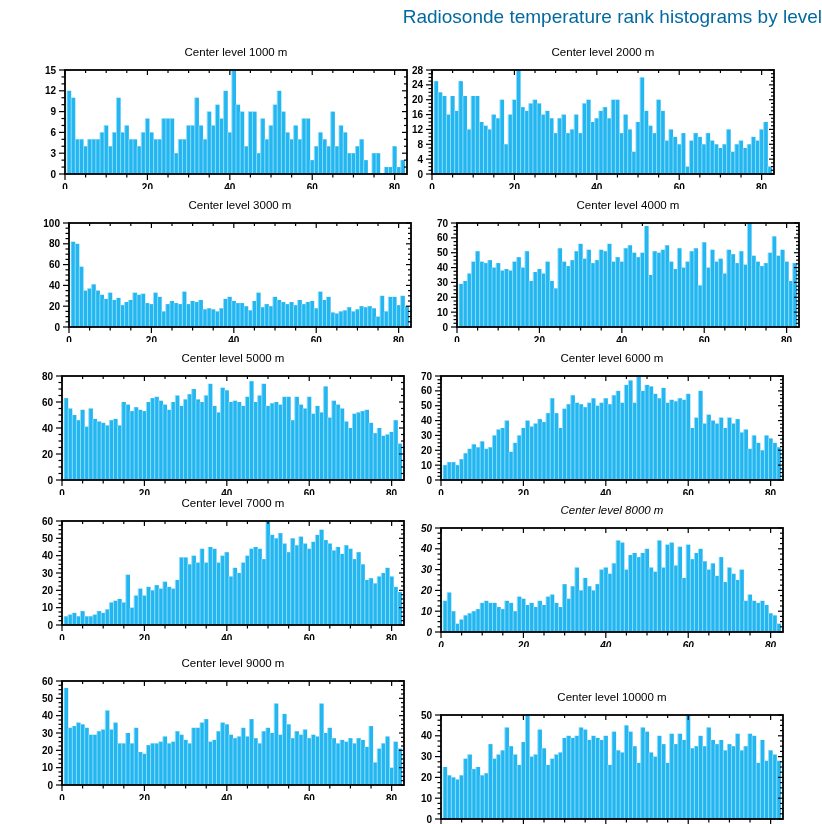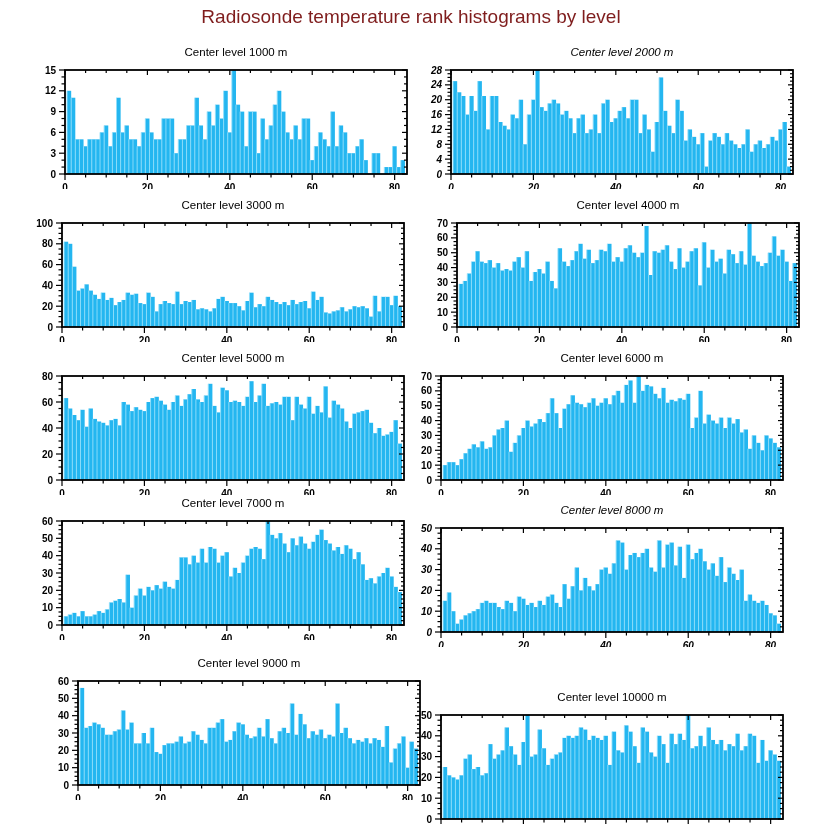--- a/index.html
+++ b/index.html
@@ -1,17 +1,17 @@
 <!DOCTYPE html>
 <html><head>
 <meta charset="utf-8">
 <style>
   html,body{margin:0;padding:0;background:#ffffff;}
   body{width:822px;height:824px;position:relative;font-family:"Liberation Sans",sans-serif;overflow:hidden;}
-  .main-title{position:absolute;top:6px;left:0;width:822px;text-align:center;font-size:19px;color:#7f1d1d;letter-spacing:0px;}
+  .main-title{position:absolute;top:6px;left:0;width:822px;text-align:right;font-size:19px;color:#0369a1;letter-spacing:0px;}
   .cell{position:absolute;width:411px;height:153px;}
   svg{display:block;}
 </style>
 </head>
 <body>
 
 <div class="main-title">Radiosonde temperature rank histograms by level</div>
 <div id="charts">
     <div class="cell" style="left: 3px; top: 36px;">
       <svg width="411" height="153" viewBox="0 0 411 153">
@@ -251,21 +251,21 @@
           <line x1="350.433734939759" y1="34" x2="350.433734939759" y2="37"></line>
           <line x1="371.0361445783132" y1="138" x2="371.0361445783132" y2="141.5"></line>
           <line x1="371.0361445783132" y1="34" x2="371.0361445783132" y2="37"></line>
           <line x1="391.6385542168674" y1="138" x2="391.6385542168674" y2="144"></line>
           <line x1="391.6385542168674" y1="34" x2="391.6385542168674" y2="39"></line>
           <text x="391.6385542168674" y="155" text-anchor="middle" font-size="10" font-weight="bold" font-family="&quot;Liberation Sans&quot;,sans-serif" fill="#000" stroke="none">80</text>
         </g>
         <rect x="62" y="34" width="342" height="104" fill="none" stroke="#000000" stroke-width="1.8"></rect>
       </svg>
     </div>
-    <div class="cell" style="left: 389px; top: 36px; font-style: italic;">
+    <div class="cell" style="left: 370px; top: 36px;">
       <svg width="411" height="153" viewBox="0 0 411 153">
         <text x="233" y="20" text-anchor="middle" font-size="11.5" font-family="&quot;Liberation Sans&quot;,sans-serif" fill="#000">Center level 2000 m</text>
         <rect x="64.06" y="45.14" width="4.12" height="92.86" fill="#24b6f0"></rect>
         <line x1="64.06" y1="45.14" x2="64.06" y2="137.50" stroke="#8fdefb" stroke-width="0.9"></line>
         <rect x="68.18" y="56.29" width="4.12" height="81.71" fill="#24b6f0"></rect>
         <line x1="68.18" y1="56.29" x2="68.18" y2="137.50" stroke="#8fdefb" stroke-width="0.9"></line>
         <rect x="72.30" y="60.00" width="4.12" height="78.00" fill="#24b6f0"></rect>
         <line x1="72.30" y1="60.00" x2="72.30" y2="137.50" stroke="#8fdefb" stroke-width="0.9"></line>
         <rect x="76.42" y="78.57" width="4.12" height="59.43" fill="#24b6f0"></rect>
         <line x1="76.42" y1="78.57" x2="76.42" y2="137.50" stroke="#8fdefb" stroke-width="0.9"></line>
@@ -528,21 +528,21 @@
           <line x1="350.433734939759" y1="34" x2="350.433734939759" y2="37"></line>
           <line x1="371.0361445783132" y1="138" x2="371.0361445783132" y2="141.5"></line>
           <line x1="371.0361445783132" y1="34" x2="371.0361445783132" y2="37"></line>
           <line x1="391.6385542168674" y1="138" x2="391.6385542168674" y2="144"></line>
           <line x1="391.6385542168674" y1="34" x2="391.6385542168674" y2="39"></line>
           <text x="391.6385542168674" y="155" text-anchor="middle" font-size="10" font-weight="bold" font-family="&quot;Liberation Sans&quot;,sans-serif" fill="#000" stroke="none">80</text>
         </g>
         <rect x="62" y="34" width="342" height="104" fill="none" stroke="#000000" stroke-width="1.8"></rect>
       </svg>
     </div>
-    <div class="cell" style="left: 0px; top: 189px;">
+    <div class="cell" style="left: 0px; top: 189px; padding-left: 7px;">
       <svg width="411" height="153" viewBox="0 0 411 153">
         <text x="233" y="20" text-anchor="middle" font-size="11.5" font-family="&quot;Liberation Sans&quot;,sans-serif" fill="#000">Center level 3000 m</text>
         <rect x="64.06" y="52.72" width="4.12" height="85.28" fill="#24b6f0"></rect>
         <line x1="64.06" y1="52.72" x2="64.06" y2="137.50" stroke="#8fdefb" stroke-width="0.9"></line>
         <rect x="68.18" y="54.80" width="4.12" height="83.20" fill="#24b6f0"></rect>
         <line x1="68.18" y1="54.80" x2="68.18" y2="137.50" stroke="#8fdefb" stroke-width="0.9"></line>
         <rect x="72.30" y="77.68" width="4.12" height="60.32" fill="#24b6f0"></rect>
         <line x1="72.30" y1="77.68" x2="72.30" y2="137.50" stroke="#8fdefb" stroke-width="0.9"></line>
         <rect x="76.42" y="101.60" width="4.12" height="36.40" fill="#24b6f0"></rect>
         <line x1="76.42" y1="101.60" x2="76.42" y2="137.50" stroke="#8fdefb" stroke-width="0.9"></line>
@@ -2118,21 +2118,21 @@
           <line x1="350.433734939759" y1="34" x2="350.433734939759" y2="37"></line>
           <line x1="371.0361445783132" y1="138" x2="371.0361445783132" y2="141.5"></line>
           <line x1="371.0361445783132" y1="34" x2="371.0361445783132" y2="37"></line>
           <line x1="391.6385542168674" y1="138" x2="391.6385542168674" y2="144"></line>
           <line x1="391.6385542168674" y1="34" x2="391.6385542168674" y2="39"></line>
           <text x="391.6385542168674" y="155" text-anchor="middle" font-size="10" font-weight="bold" font-family="&quot;Liberation Sans&quot;,sans-serif" fill="#000" stroke="none">80</text>
         </g>
         <rect x="62" y="34" width="342" height="104" fill="none" stroke="#000000" stroke-width="1.8"></rect>
       </svg>
     </div>
-    <div class="cell" style="left: 0px; top: 647px; margin-left: 16px;">
+    <div class="cell" style="left: 0px; top: 647px;">
       <svg width="411" height="153" viewBox="0 0 411 153">
         <text x="233" y="20" text-anchor="middle" font-size="11.5" font-family="&quot;Liberation Sans&quot;,sans-serif" fill="#000">Center level 9000 m</text>
         <rect x="64.06" y="40.93" width="4.12" height="97.07" fill="#24b6f0"></rect>
         <line x1="64.06" y1="40.93" x2="64.06" y2="137.50" stroke="#8fdefb" stroke-width="0.9"></line>
         <rect x="68.18" y="80.80" width="4.12" height="57.20" fill="#24b6f0"></rect>
         <line x1="68.18" y1="80.80" x2="68.18" y2="137.50" stroke="#8fdefb" stroke-width="0.9"></line>
         <rect x="72.30" y="79.07" width="4.12" height="58.93" fill="#24b6f0"></rect>
         <line x1="72.30" y1="79.07" x2="72.30" y2="137.50" stroke="#8fdefb" stroke-width="0.9"></line>
         <rect x="76.42" y="75.60" width="4.12" height="62.40" fill="#24b6f0"></rect>
         <line x1="76.42" y1="75.60" x2="76.42" y2="137.50" stroke="#8fdefb" stroke-width="0.9"></line>

